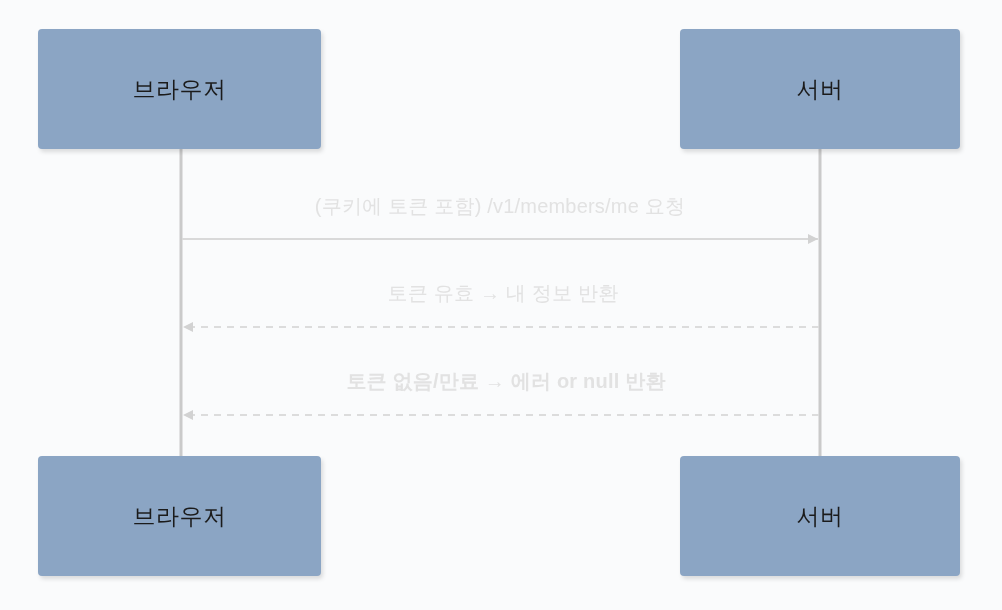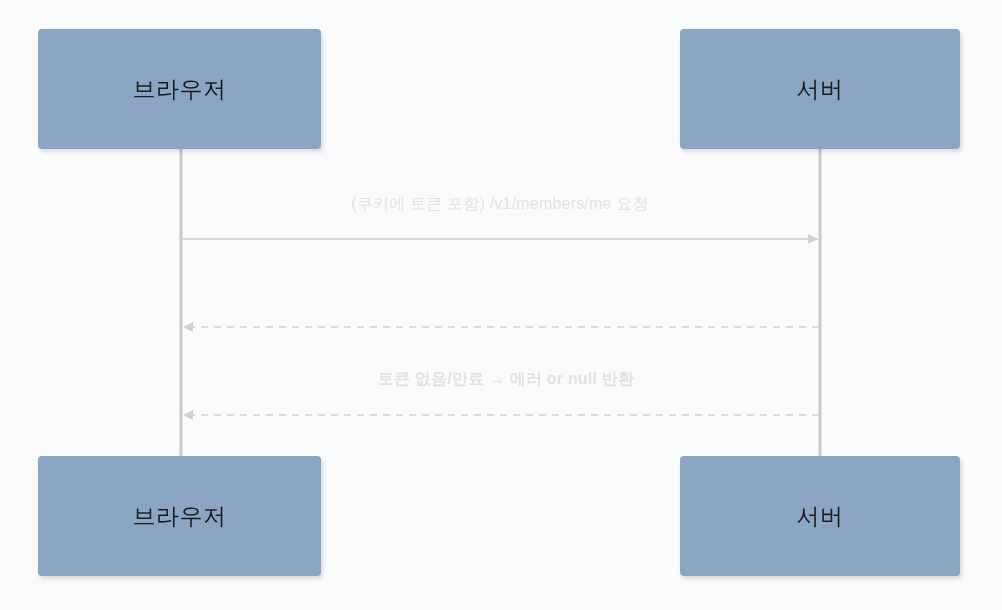--- a/index.html
+++ b/index.html
@@ -48,21 +48,21 @@
   }
 
   #actor-browser-top   { left: 38px;  top: 29px;  width: 283px; height: 120px; }
   #actor-server-top    { left: 680px; top: 29px;  width: 280px; height: 120px; }
   #actor-browser-bot   { left: 38px;  top: 456px; width: 283px; height: 120px; }
   #actor-server-bot    { left: 680px; top: 456px; width: 280px; height: 120px; }
 
   
   .msg-label {
     position: absolute;
-    font-size: 16px;
+    font-size: 20px;
     color: #e2e2e2;
     white-space: nowrap;
     line-height: 1;
     transform: translateX(-50%);
     letter-spacing: 0.2px;
   }
   #msg-label-0 { left: 500px; top: 196px; }
   #msg-label-1 { left: 503px; top: 283px; }
   #msg-label-2 { left: 506px; top: 371px; font-weight: bold; }
 </style>
@@ -102,15 +102,16 @@
 
   <div class="actor-box" id="actor-browser-bot">
     <span class="actor-label">브라우저</span>
   </div>
 
   <div class="actor-box" id="actor-server-bot">
     <span class="actor-label">서버</span>
   </div>
 
   <div class="msg-label" id="msg-label-0">(쿠키에 토큰 포함) /v1/members/me 요청</div>
+  <div class="msg-label" id="msg-label-1">토큰 유효 → 내 정보 반환</div>
   <div class="msg-label" id="msg-label-2">토큰 없음/만료 → 에러 or null 반환</div>
 
 </div>
 
 </body></html>

